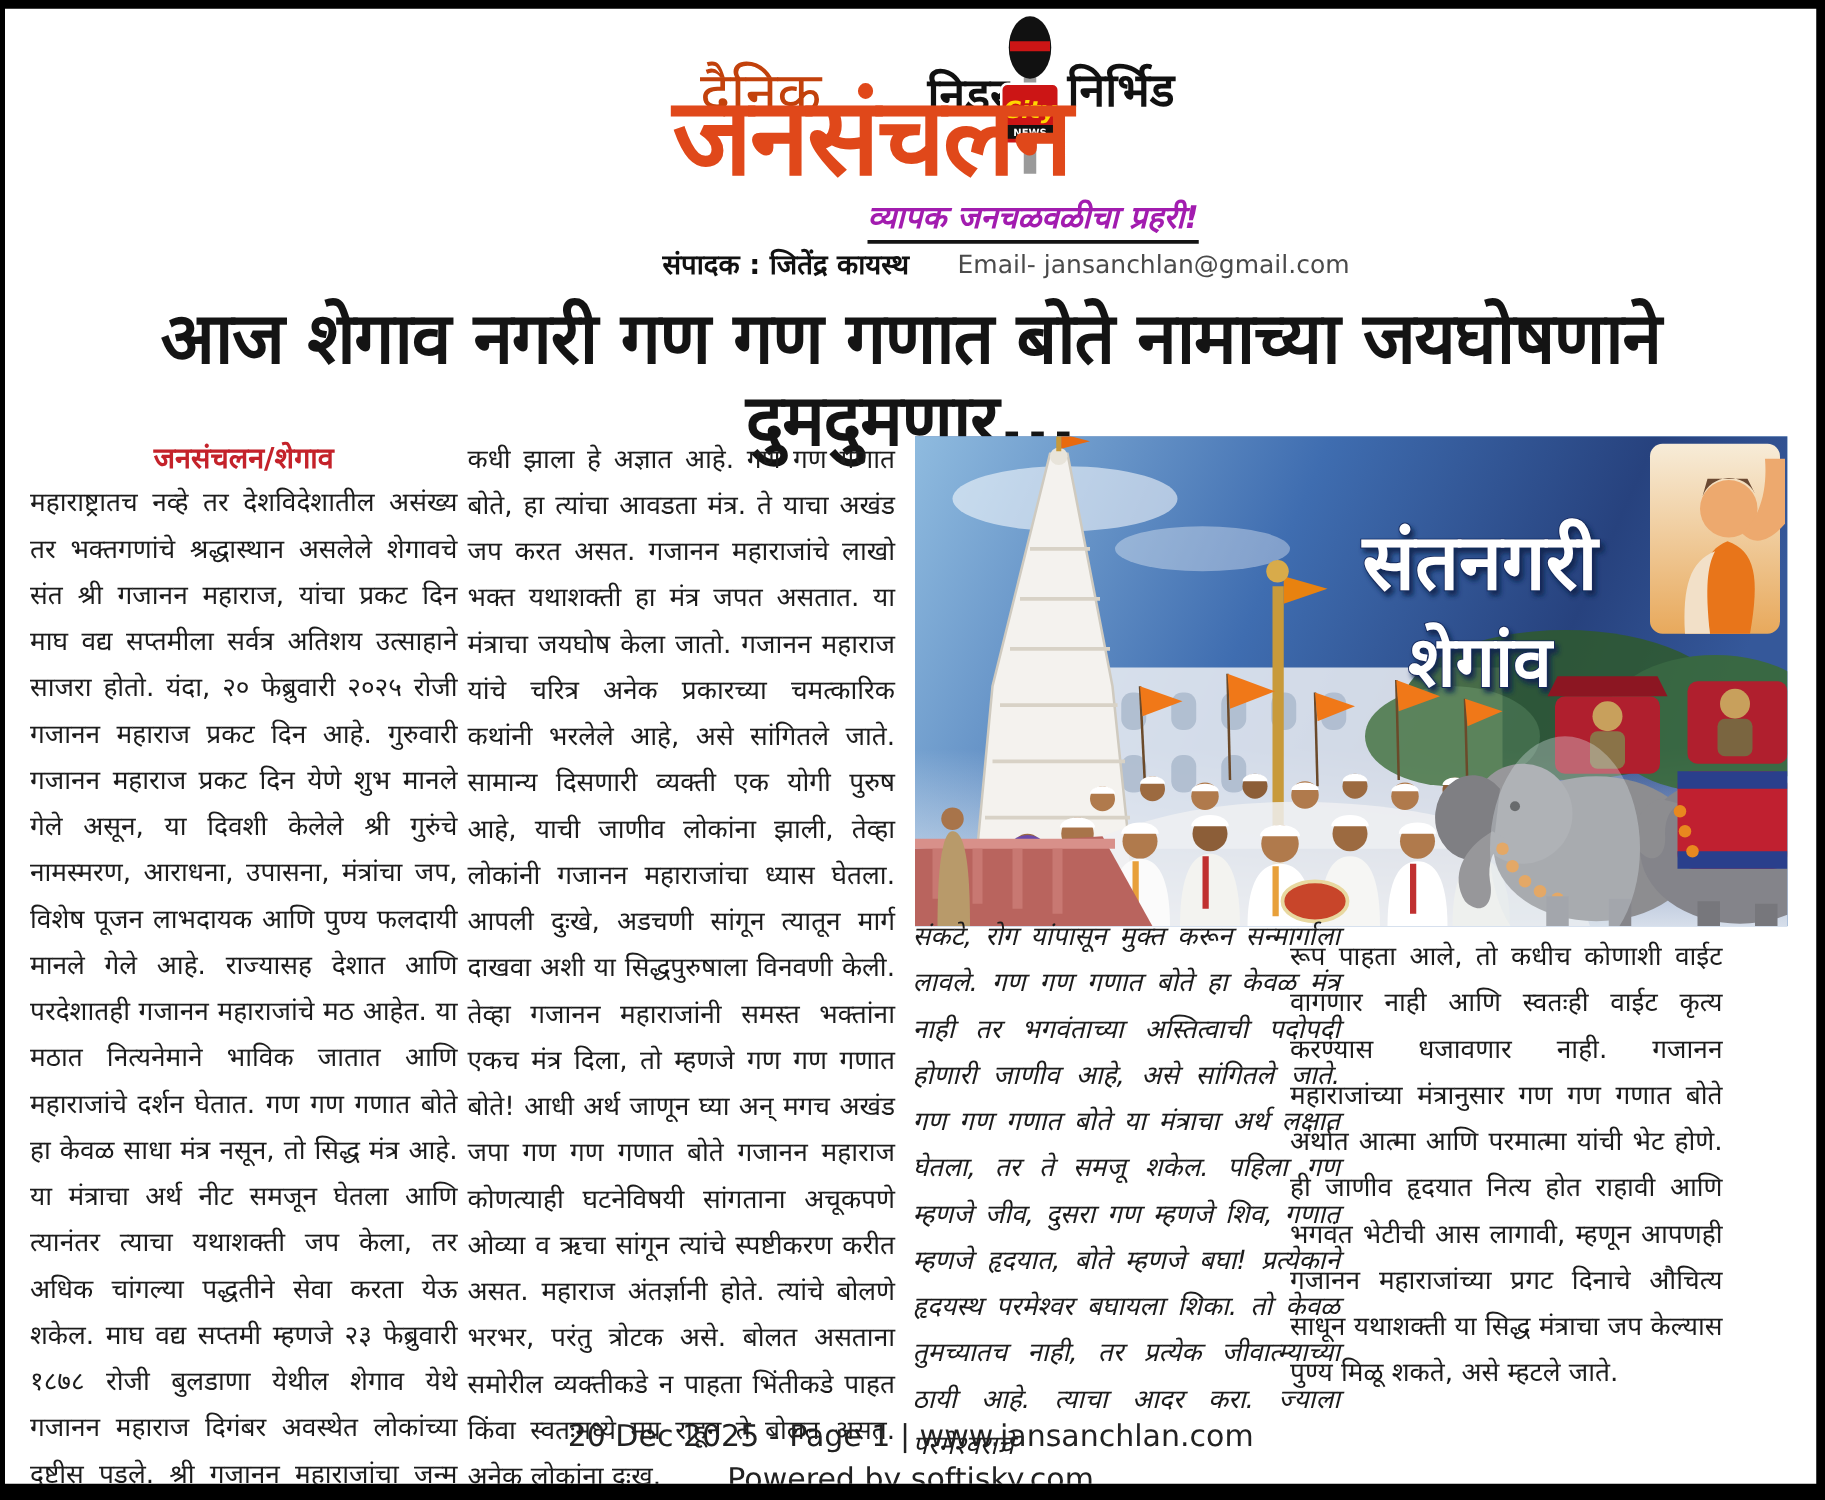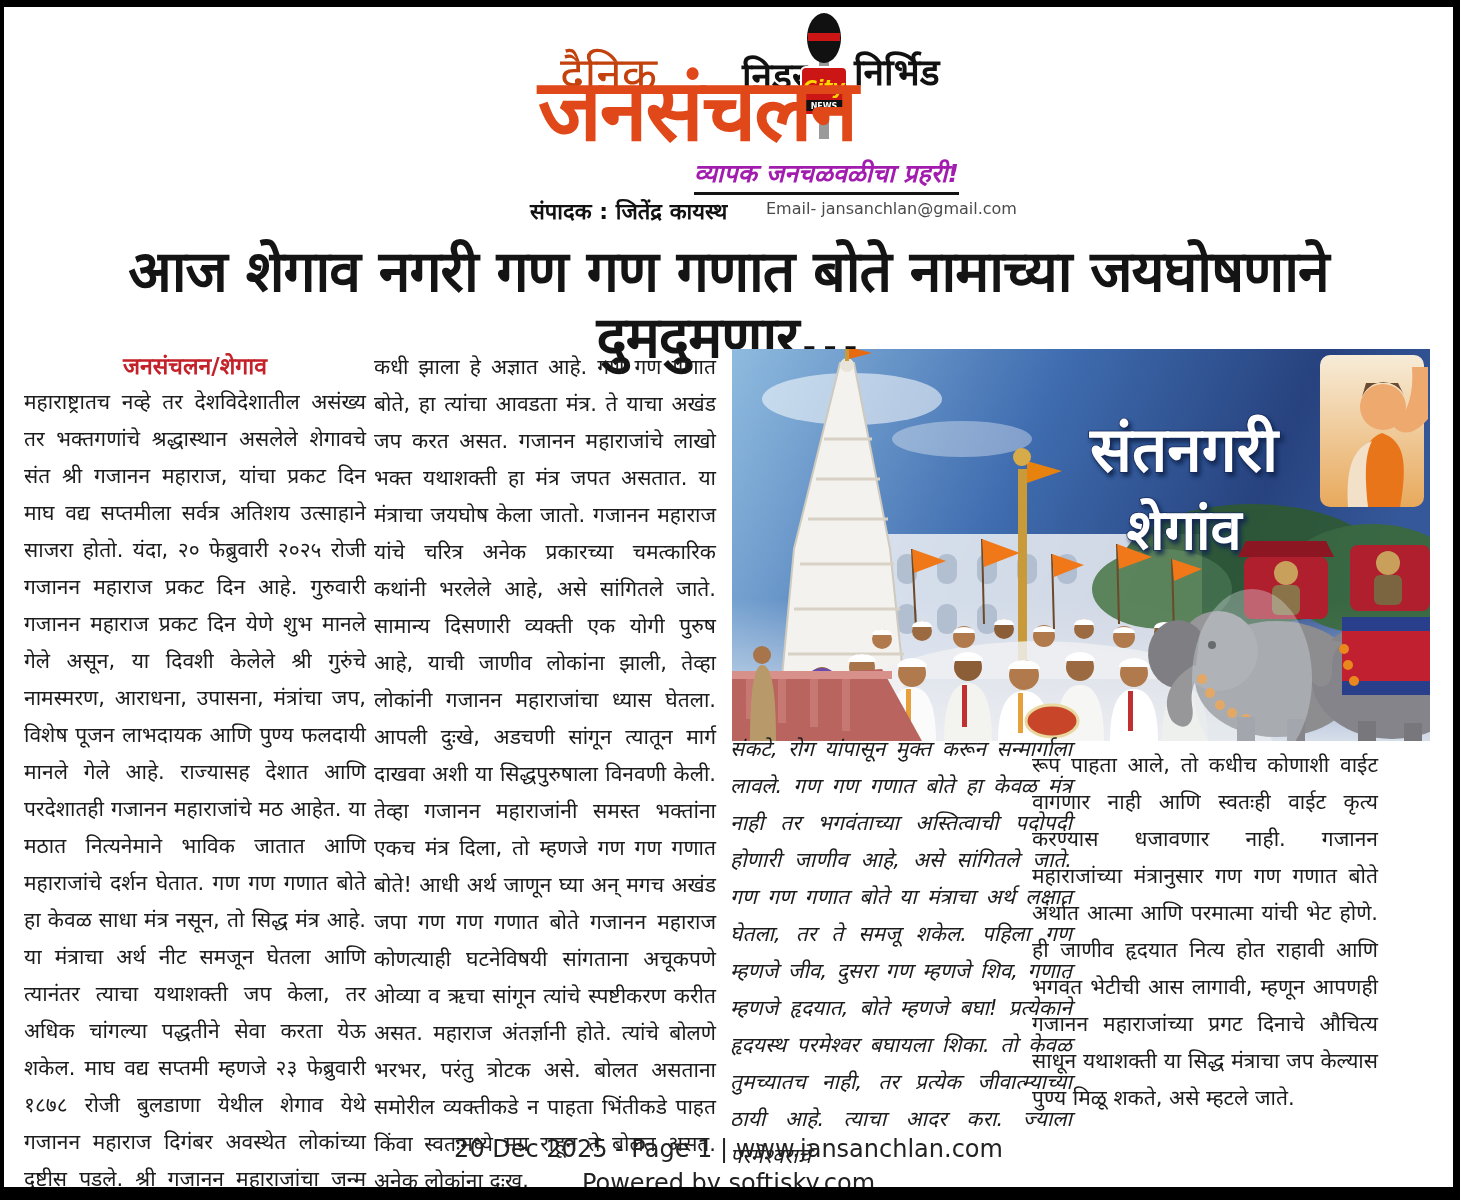--- a/index.html
+++ b/index.html
@@ -22,21 +22,21 @@
   .paper-name {
     left:534px; top:58px; font-size:86px; line-height:1.05; font-weight:800;
     letter-spacing:-2px;
     text-align:right;
   }
   .tagline {
     left:690px; top:148px; font-size:25px; font-weight:700; color:#a21caf;
     border-bottom:3px solid #141414; padding-bottom:3px; font-style:italic;
   }
   .editor-line { left:526px; top:188px; font-size:22px; font-weight:800; color:#111; }
-  .email-line  { left:762px; top:192px; font-size:16px; color:#4a4a4a; }
+  .email-line  { left:762px; top:192px; font-size:20px; color:#4a4a4a; }
 
   
   .headline {
     left:30px; right:30px; top:232px; text-align:center;
     font-size:57px; font-weight:800; color:#141414; letter-spacing:-1px;
     line-height:1.15;
   }
 
   
   .dateline {

